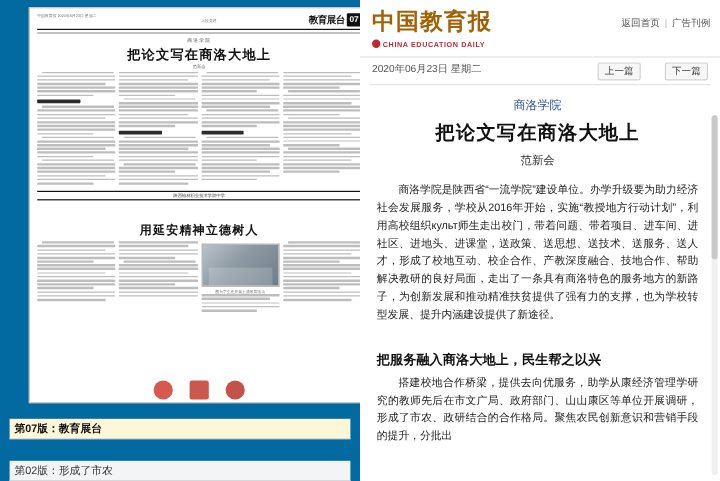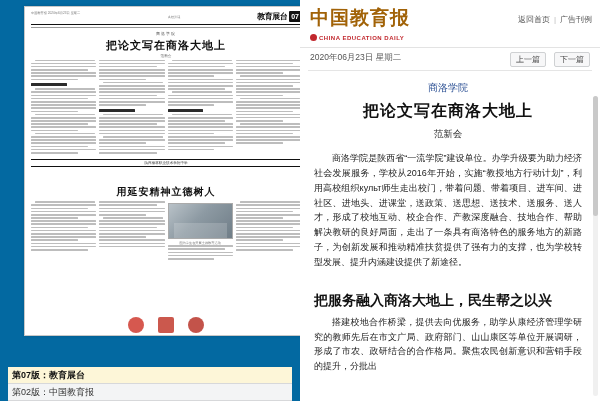--- a/index.html
+++ b/index.html
@@ -75,21 +75,21 @@
   .stamps{position:absolute;left:0;right:0;bottom:2px;display:flex;justify-content:center;gap:14px;}
   .stamp{width:16px;height:16px;border-radius:50%;background:#cf3b30;opacity:.85;}
   .stamp.sq{border-radius:2px;background:#c23b2e;}
   .stamp.b{background:#b8352a;}
 
   
   .plist{position:absolute;left:8px;right:8px;bottom:0;}
   .prow{
     display:flex;align-items:center;justify-content:space-between;
     height:17px;border-bottom:1px solid #d7d8da;padding:0 4px;box-sizing:border-box;
-    font-size:9px;color:#333;background:#f3f4f5;
+    font-size:9px;color:#333;background:#f3f4f5;margin-top:18px;
   }
   .prow.active{background:#fdf6d8;color:#111;font-weight:bold;}
   .prow .nav{display:flex;gap:4px;}
   .navbtn{
     border:1px solid #c4c6c8;background:#fff;border-radius:2px;
     font-size:8px;color:#444;padding:1px 4px;line-height:10px;
   }
 
   
   .right{
@@ -115,21 +115,21 @@
   .mh-right{
     position:absolute;right:8px;top:14px;font-size:8px;color:#555;
   }
   .mh-right a{color:#555;text-decoration:none;}
   .mh-sep{color:#bbb;margin:0 4px;}
 
   .datebar{
     display:flex;align-items:flex-start;justify-content:space-between;
     padding:4px 10px 3px;font-size:8.5px;color:#555;
   }
-  .datebar .pager{display:flex;gap:8px;}
+  .datebar .pager{display:flex;gap:20px;}
   .pbtn{
     border:1px solid #cfd1d3;background:#f7f7f8;border-radius:2px;
     font-size:8px;color:#444;padding:1px 5px;line-height:11px;
   }
   .hr{height:1px;background:#e5e5e5;margin:0 8px;}
 
   .article{
     padding:10px 18px 0 14px;box-sizing:border-box;height:343px;overflow:hidden;
     position:relative;
   }
@@ -141,21 +141,21 @@
     font-family:"Liberation Serif","DejaVu Serif",serif;letter-spacing:1px;
     margin:2px 0 6px;
   }
   .a-author{text-align:center;font-size:9.5px;color:#333;margin-bottom:10px;}
   .a-p{
     font-size:9px;line-height:1.65;color:#222;text-indent:18px;
     text-align:justify;margin:0 0 7px;
     font-family:Liberation Sans, sans-serif;
   }
   .a-sub{
-    font-size:14px;font-weight:bold;color:#111;margin:22px 0 5px;
+    font-size:11px;font-weight:bold;color:#111;margin:22px 0 5px;
     font-family:"Liberation Serif","DejaVu Serif",serif;
   }
   .scrollbar{
     position:absolute;right:2px;top:96px;width:5px;height:300px;
     background:#f0f0f0;border-radius:3px;
   }
   .scrollthumb{
     position:absolute;right:2px;top:96px;width:5px;height:120px;
     background:#c9c9c9;border-radius:3px;
   }
@@ -385,21 +385,21 @@
         <span class="stamp sq"></span>
         <span class="stamp b"></span>
       </div>
     </div>
 
     <div class="plist">
       <div class="prow active">
         <span>第07版：教育展台</span>
       </div>
       <div class="prow">
-        <span>第02版：中国教育报</span>
+        <span>第02版：形成了市农</span>
       </div>
     </div>
   </div>
 
   <div class="right">
 
     <div class="masthead">
       <div>
         <div class="logo-cn">中国教育报</div>
         <div>

